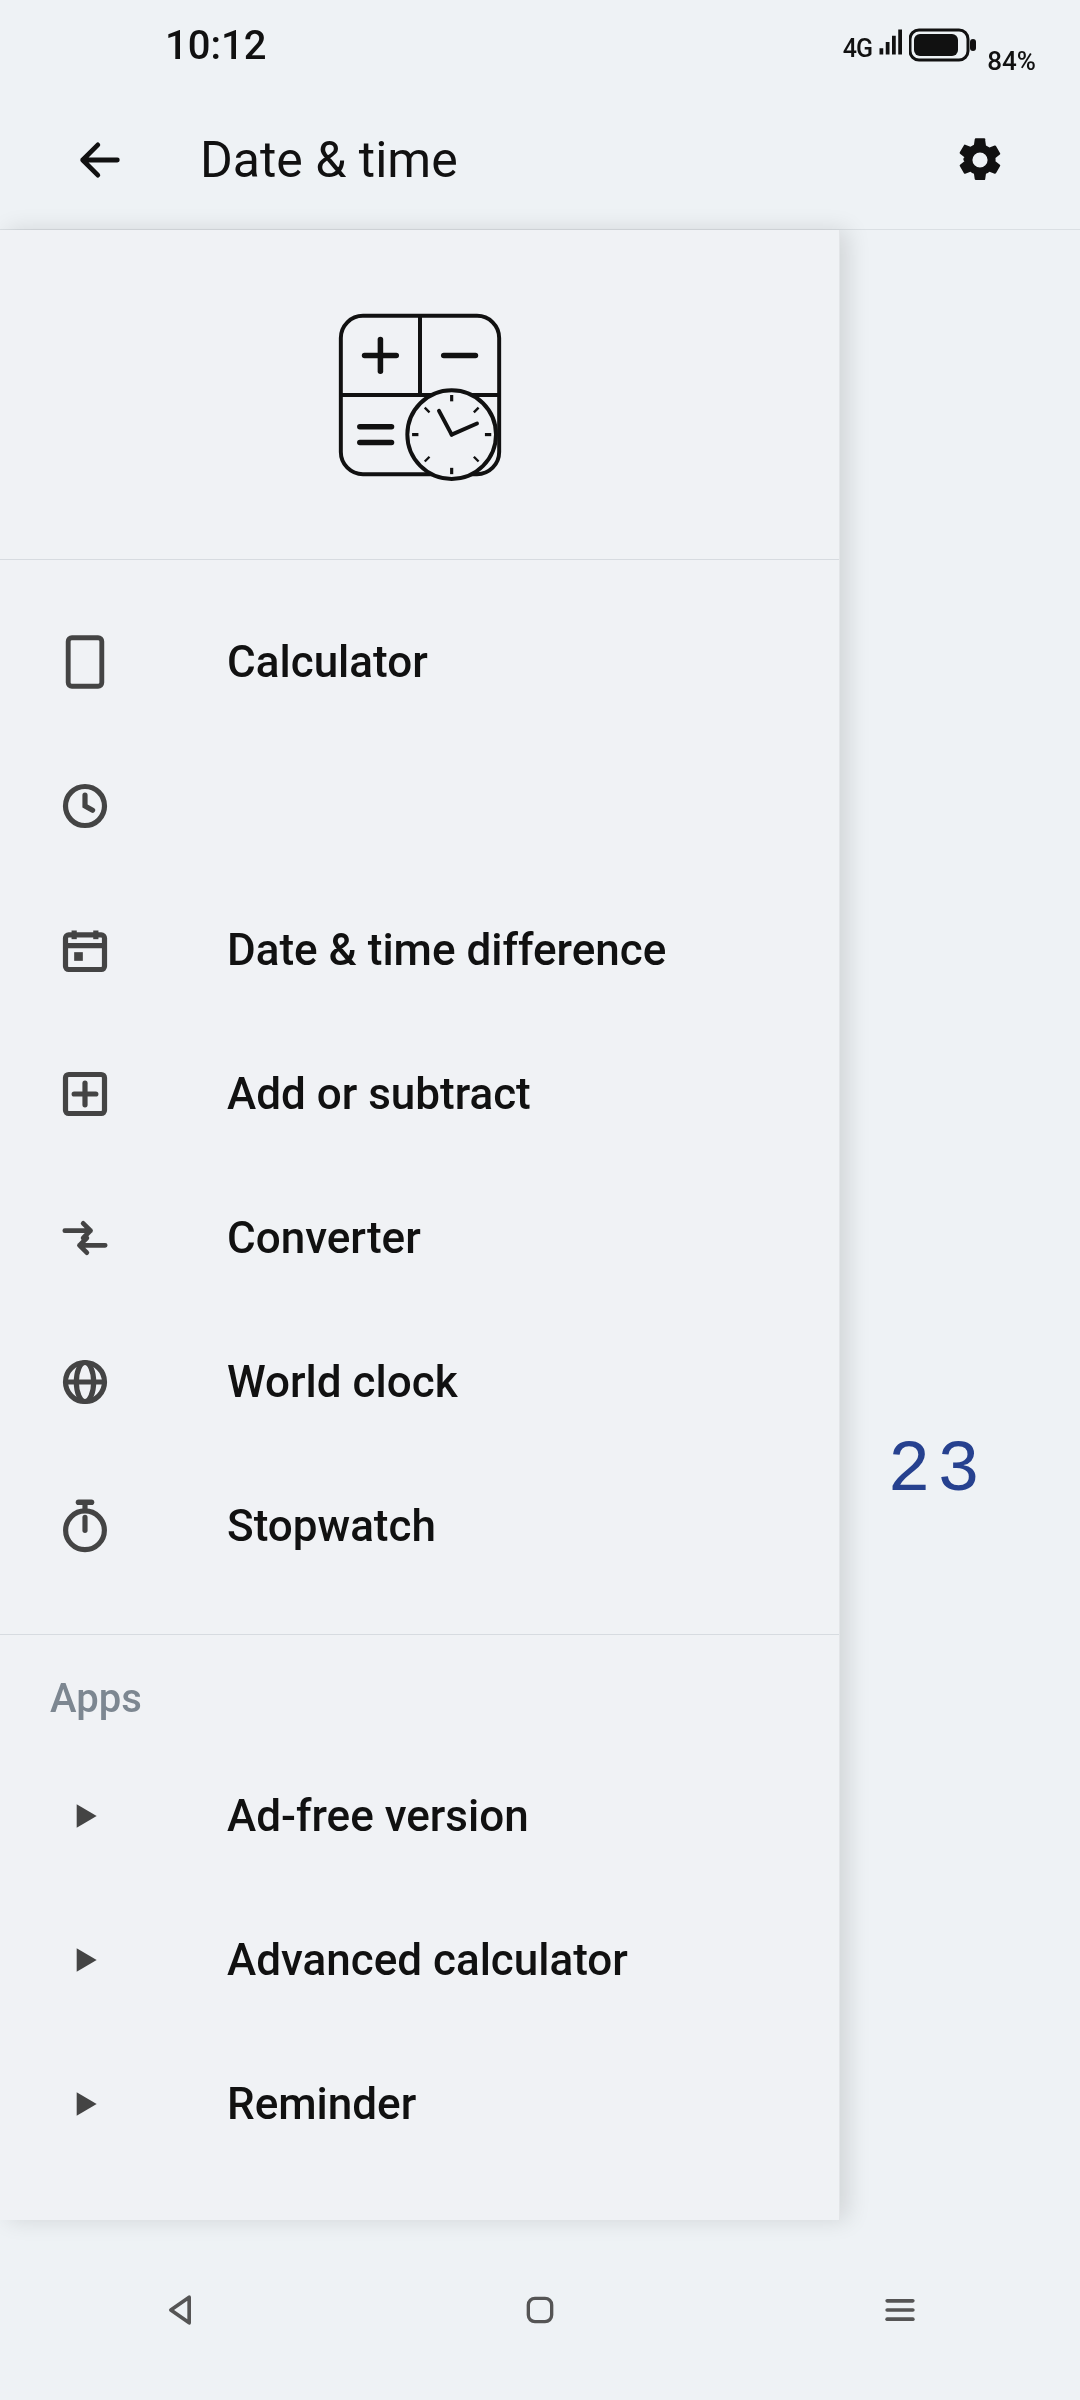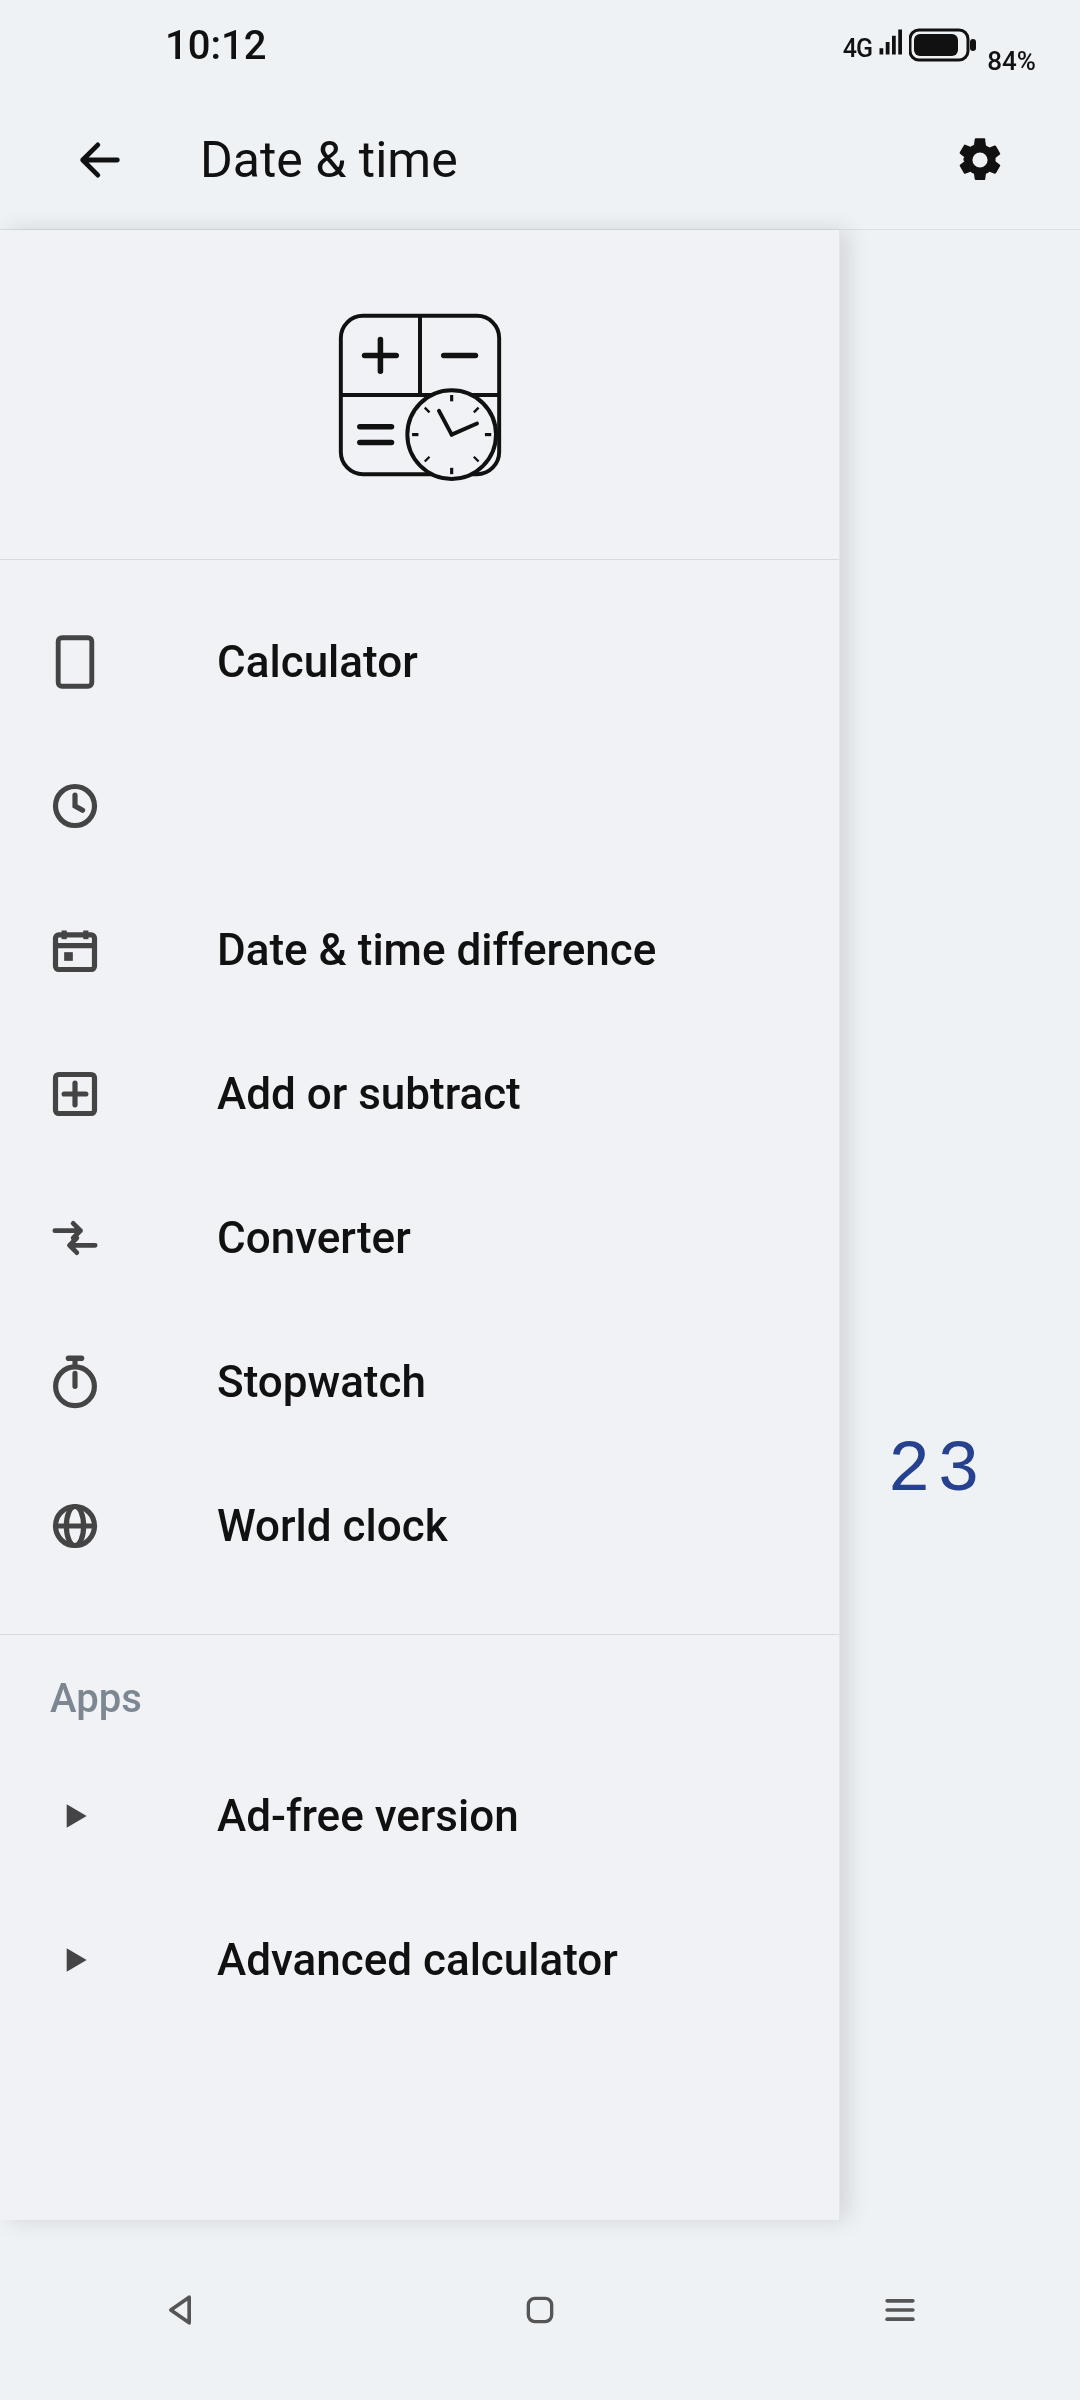--- a/index.html
+++ b/index.html
@@ -52,21 +52,21 @@
     overflow: hidden;
     z-index: 10;
   }
   .drawer-header {
     height: 330px;
     display: flex;
     align-items: center;
     justify-content: center;
     border-bottom: 1px solid #d7dbe0;
   }
-  .drawer-list { padding: 30px 0; }
+  .drawer-list { padding: 30px 10px; }
   .drawer-item {
     display: flex;
     align-items: center;
     height: 144px;
     padding-left: 45px;
     cursor: pointer;
   }
   .drawer-item .ico {
     width: 60px;
     height: 60px;
@@ -231,40 +231,40 @@
         <svg width="56" height="44" viewBox="0 0 30 24">
             <path d="M4 16 h14 m0 0 l-4 -4 m4 4 l-4 4" fill="none" stroke="#444" stroke-width="2.6" stroke-linecap="round" stroke-linejoin="round" transform="translate(0,-8)"></path>
             <path d="M26 8 h-14 m0 0 l4 -4 m-4 4 l4 4" fill="none" stroke="#444" stroke-width="2.6" stroke-linecap="round" stroke-linejoin="round" transform="translate(0,8)"></path>
           </svg>
       </span>
       <span class="label">Converter</span>
     </div>
 
     <div class="drawer-item">
       <span class="ico">
+        <svg width="52" height="52" viewBox="0 0 24 24">
+            <circle cx="12" cy="12" r="9" fill="none" stroke="#444" stroke-width="2.4"></circle>
+            <ellipse cx="12" cy="12" rx="4" ry="9" fill="none" stroke="#444" stroke-width="2.4"></ellipse>
+            <line x1="3" y1="12" x2="21" y2="12" stroke="#444" stroke-width="2.4"></line>
+          </svg>
+      </span>
+      <span class="label">World clock</span>
+    </div>
+
+    <div class="drawer-item">
+      <span class="ico">
         <svg width="52" height="56" viewBox="0 0 24 26">
             <circle cx="12" cy="15" r="9" fill="none" stroke="#444" stroke-width="2.4"></circle>
             <line x1="12" y1="15" x2="12" y2="9" stroke="#444" stroke-width="2.4" stroke-linecap="round"></line>
             <line x1="9" y1="2" x2="15" y2="2" stroke="#444" stroke-width="2.6" stroke-linecap="round"></line>
             <line x1="12" y1="2" x2="12" y2="6" stroke="#444" stroke-width="2.4"></line>
           </svg>
       </span>
       <span class="label">Stopwatch</span>
     </div>
-
-    <div class="drawer-item">
-      <span class="ico">
-        <svg width="52" height="52" viewBox="0 0 24 24">
-            <circle cx="12" cy="12" r="9" fill="none" stroke="#444" stroke-width="2.4"></circle>
-            <ellipse cx="12" cy="12" rx="4" ry="9" fill="none" stroke="#444" stroke-width="2.4"></ellipse>
-            <line x1="3" y1="12" x2="21" y2="12" stroke="#444" stroke-width="2.4"></line>
-          </svg>
-      </span>
-      <span class="label">World clock</span>
-    </div>
   </div>
 
   <div class="section-divider"></div>
   <div class="section-title">Apps</div>
 
   <div class="drawer-list" style="padding-top:10px">
     <div class="drawer-item">
       <span class="ico">
         <svg width="40" height="40" viewBox="0 0 24 24">
             <path d="M7 5 l12 7 -12 7 z" fill="#444"></path>
@@ -272,20 +272,28 @@
       </span>
       <span class="label">Ad-free version</span>
     </div>
     <div class="drawer-item">
       <span class="ico">
         <svg width="40" height="40" viewBox="0 0 24 24">
             <path d="M7 5 l12 7 -12 7 z" fill="#444"></path>
           </svg>
       </span>
       <span class="label">Advanced calculator</span>
+    </div>
+    <div class="drawer-item">
+      <span class="ico">
+        <svg width="40" height="40" viewBox="0 0 24 24">
+            <path d="M7 5 l12 7 -12 7 z" fill="#444"></path>
+          </svg>
+      </span>
+      <span class="label">Reminder</span>
     </div>
   </div>
 </div>
 
 <div class="nav-bar">
   <div class="nav-btn">
     <svg width="44" height="44" viewBox="0 0 24 24">
         <path d="M17 5 L7 12 L17 19 Z" fill="none" stroke="#555" stroke-width="2" stroke-linejoin="round"></path>
       </svg>
   </div>

